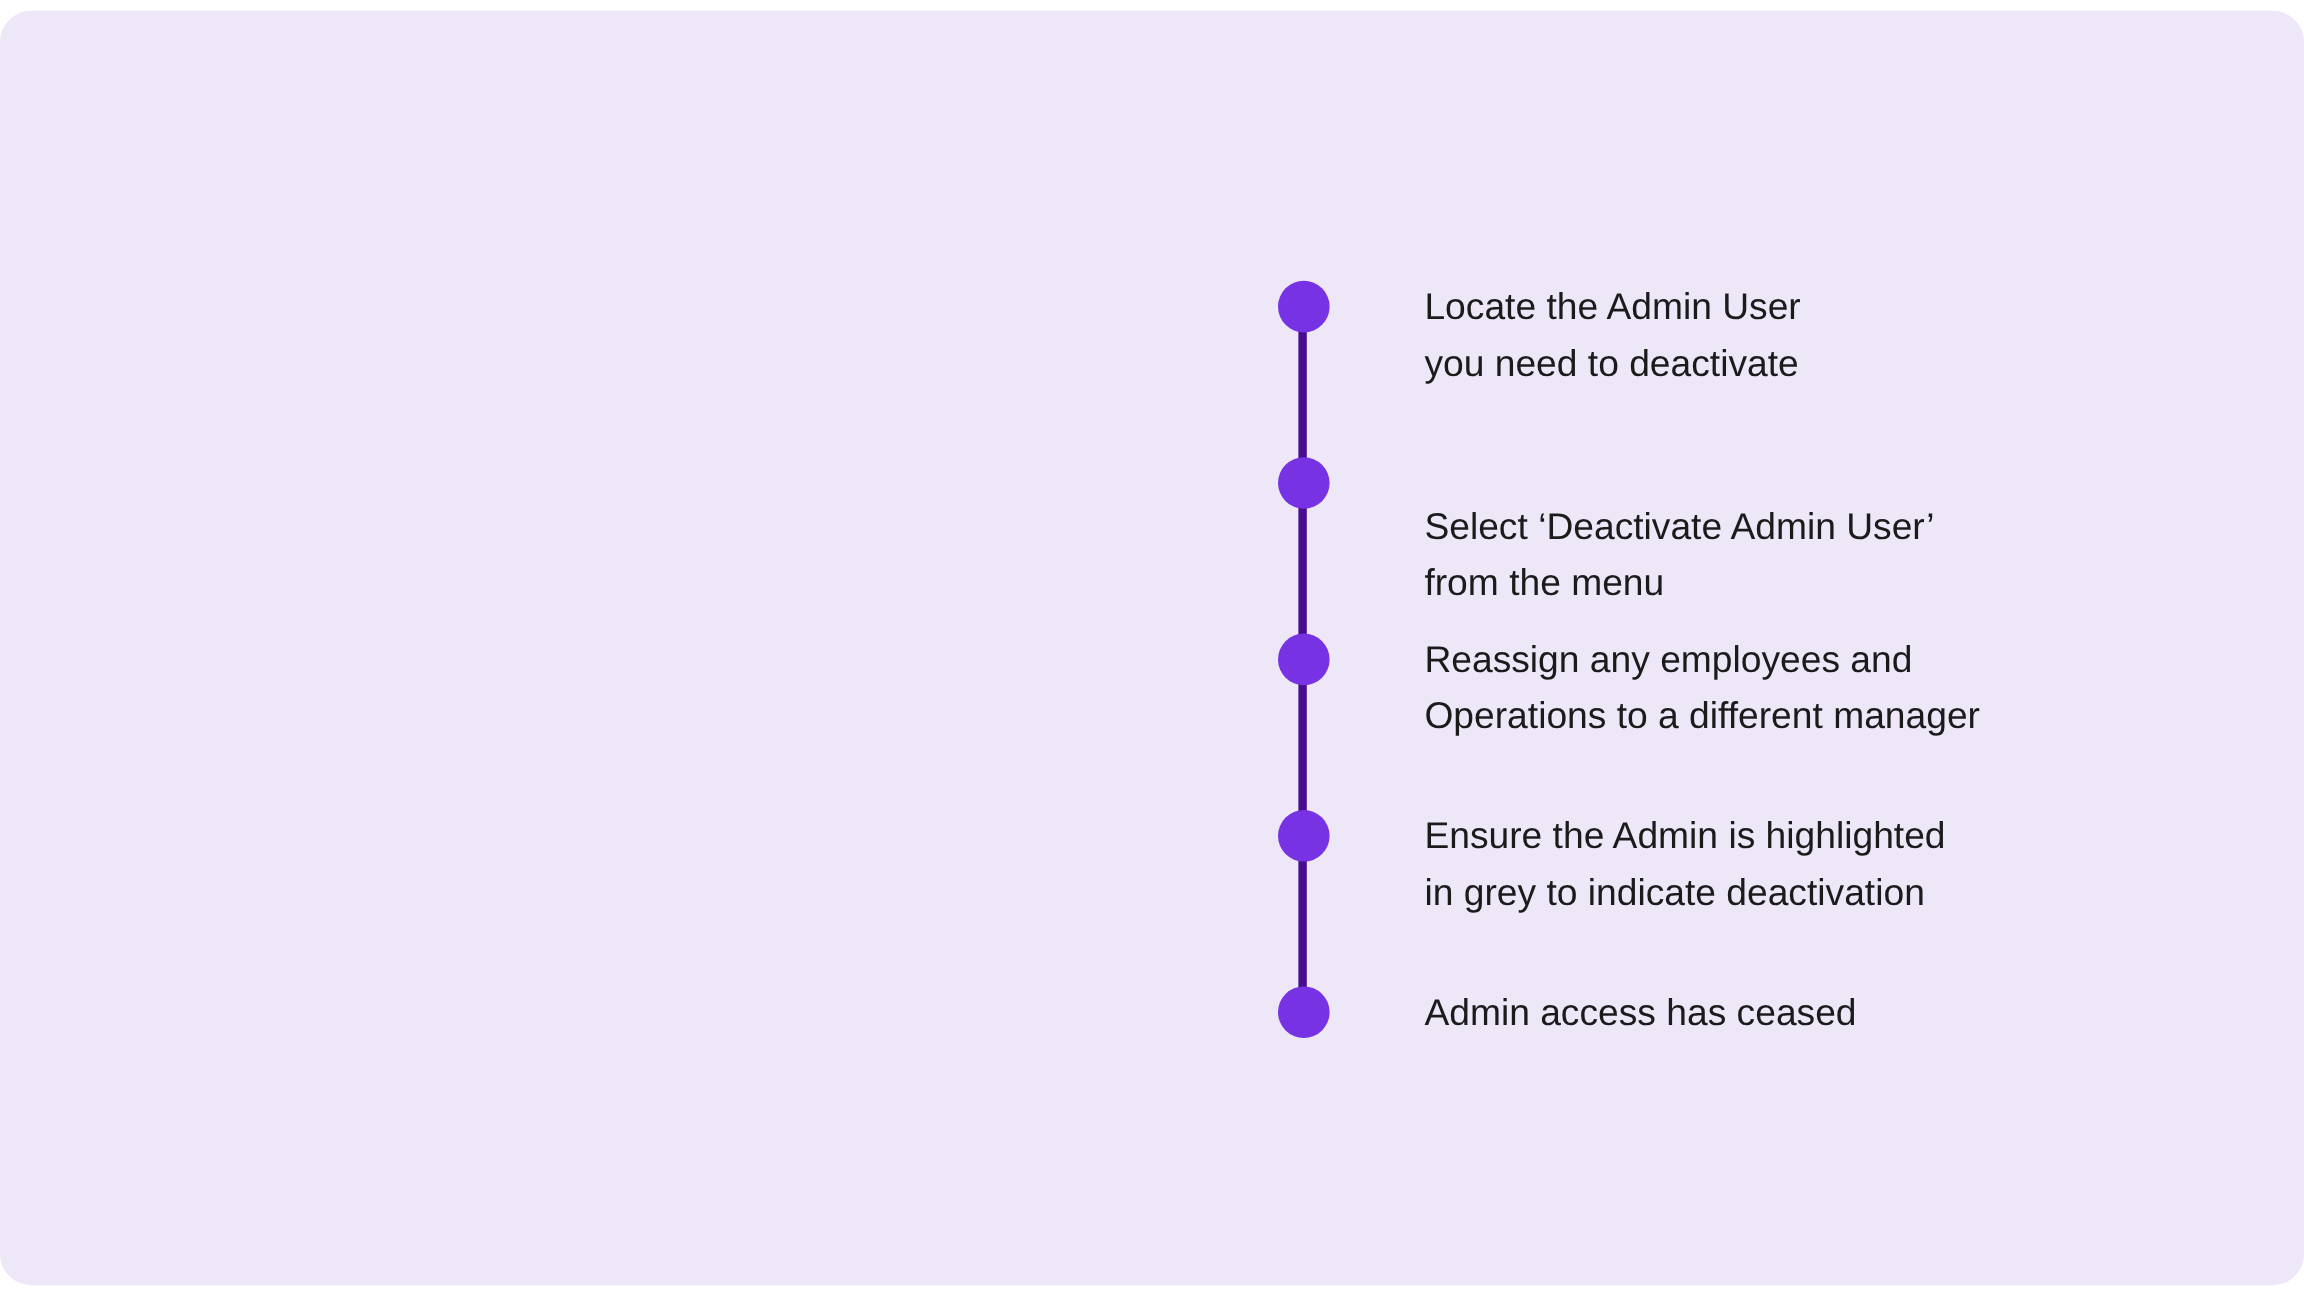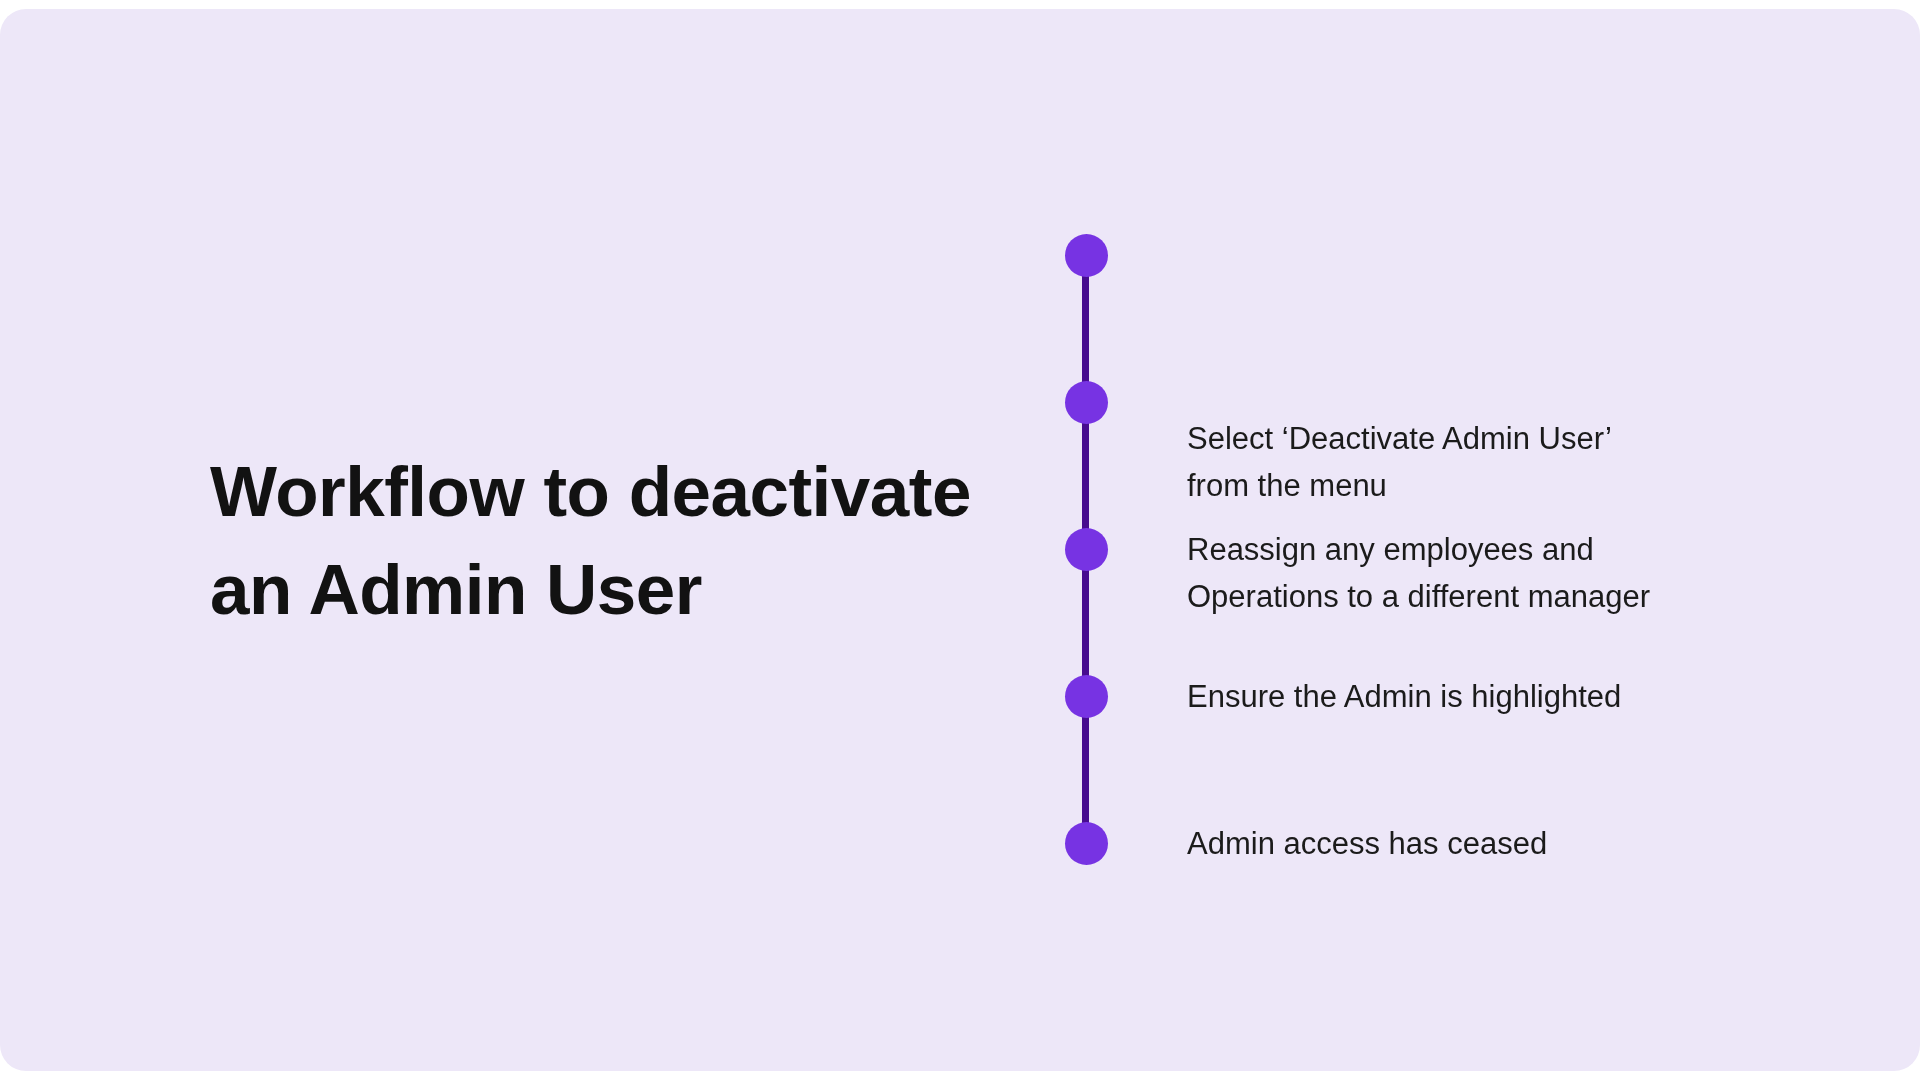--- a/index.html
+++ b/index.html
@@ -71,46 +71,47 @@
   .step-2 { top: 370px; margin-top: 36px; }
   .step-3 { top: 517px; }
   .step-4 { top: 664px; }
   .step-5 { top: 811px; }
 </style>
 </head>
 <body>
 
 <div class="canvas">
 
-  <div class="title-block">
-    <div>Workflow to deactivate</div>
-    <div>an Admin User</div>
-  </div>
 
   <div class="timeline-line"></div>
 
   <div class="timeline-dot dot-1"></div>
   <div class="timeline-dot dot-2"></div>
   <div class="timeline-dot dot-3"></div>
   <div class="timeline-dot dot-4"></div>
   <div class="timeline-dot dot-5"></div>
 
+  <div class="step-text step-1">
+    <div>Locate the Admin User</div>
+    <div>you need to deactivate</div>
+  </div>
 
   <div class="step-text step-2">
     <div>Select ‘Deactivate Admin User’</div>
     <div>from the menu</div>
   </div>
 
   <div class="step-text step-3">
     <div>Reassign any employees and</div>
     <div>Operations to a different manager</div>
   </div>
 
   <div class="step-text step-4">
     <div>Ensure the Admin is highlighted</div>
+    <div>in grey to indicate deactivation</div>
   </div>
 
   <div class="step-text step-5">
     <div>Admin access has ceased</div>
     <div></div>
   </div>
 
 </div>
 
 </body></html>

